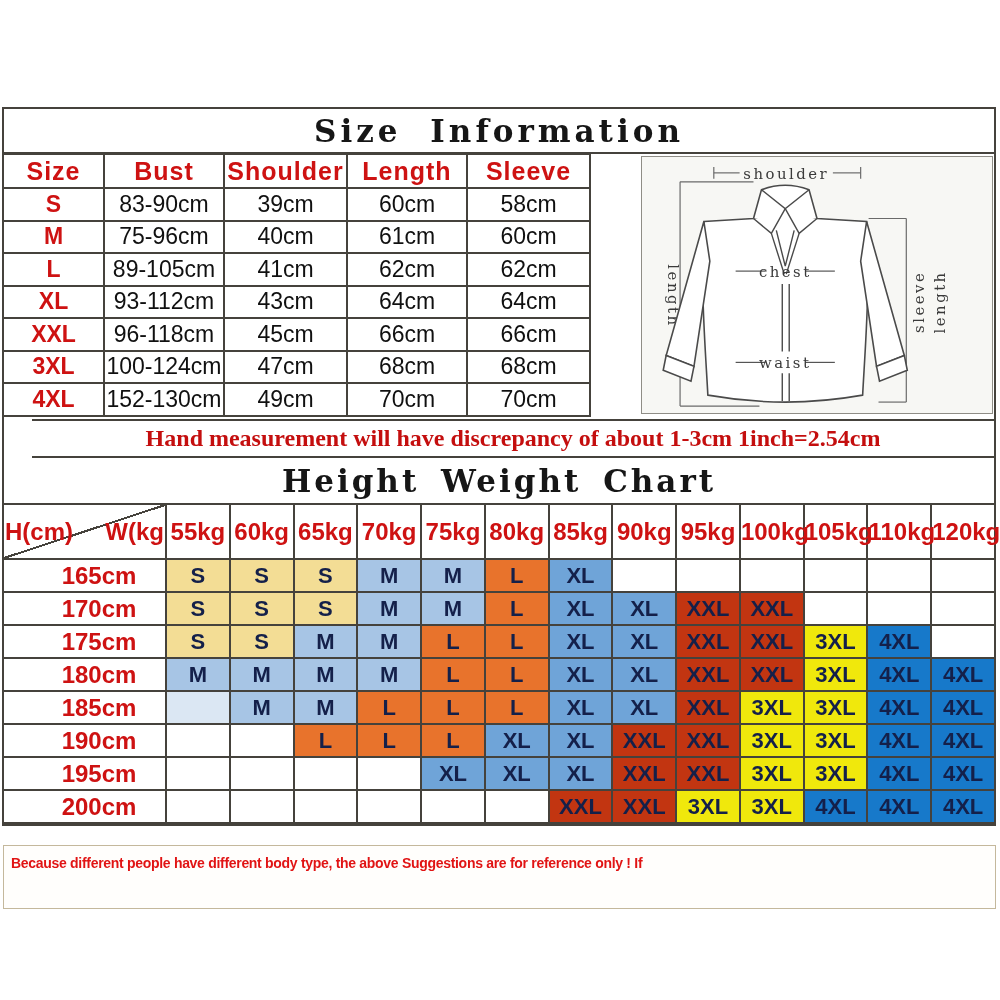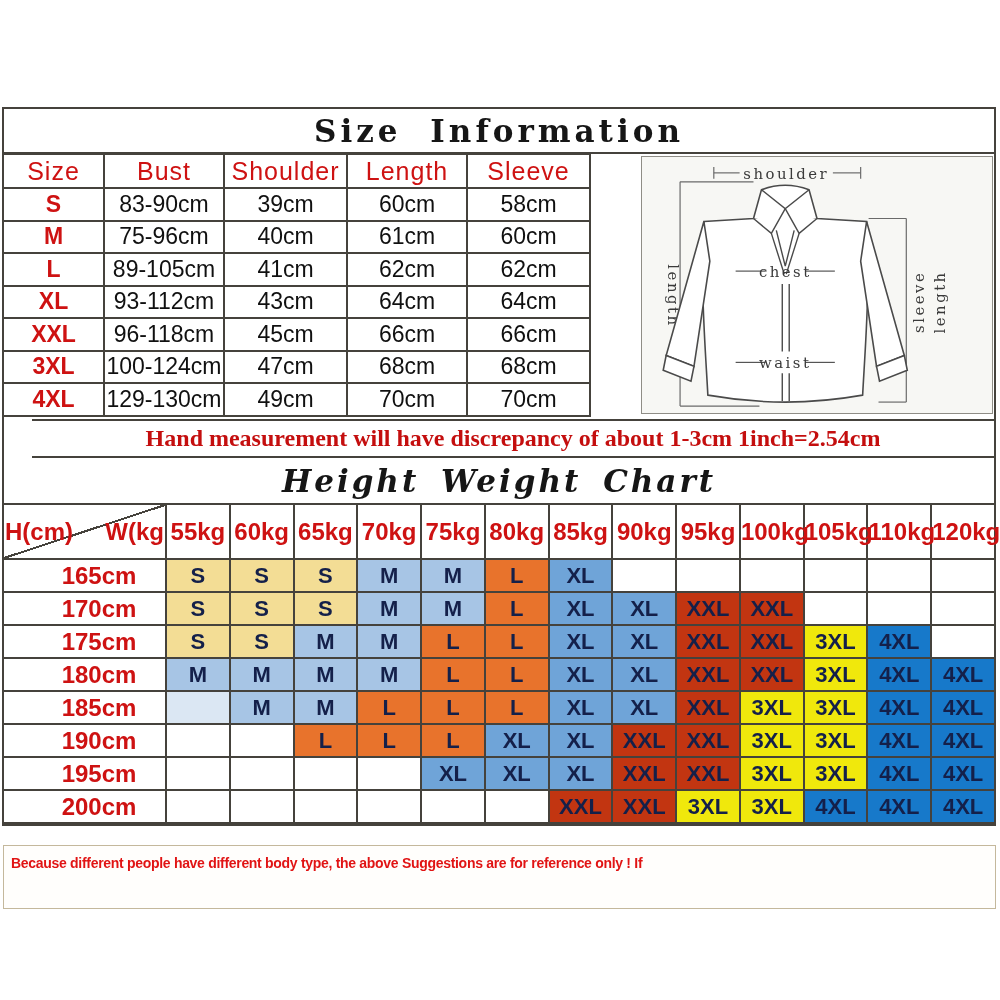--- a/index.html
+++ b/index.html
@@ -10,35 +10,35 @@
   
   .title-row{height:43px;border-bottom:2px solid var(--c-grid);
              display:flex;align-items:center;justify-content:center;}
   .main-title{font-family:"DejaVu Serif",serif;font-weight:600;font-size:31px;
               letter-spacing:4px;word-spacing:14px;color:#161616;}
   
   .top-section{position:relative;height:265px;}
   table.size{position:absolute;left:-2px;top:-1px;width:587px;border-collapse:collapse;table-layout:fixed;}
   table.size th,table.size td{border:2px solid var(--c-grid);text-align:center;
         padding:0;white-space:nowrap;overflow:hidden;}
-  table.size th{height:32px;color:var(--c-red_label);font-size:25px;font-weight:normal;letter-spacing:1px;}
+  table.size th{height:32px;color:var(--c-red_label);font-size:25px;font-weight:bold;letter-spacing:1px;}
   table.size td{height:30.5px;font-size:23px;color:#101010;}
   table.size td.rowhead{color:var(--c-red_label);font-weight:bold;font-size:23px;}
   .shirt-box{position:absolute;left:637px;top:2px;width:352px;height:258px;
              background:#f7f7f4;border:1px solid #8f8d86;box-sizing:border-box;}
   .shirt-box svg{display:block;width:100%;height:100%;}
   .diag-label{font-family:"DejaVu Serif",serif;font-size:15px;letter-spacing:2.5px;fill:#3a3a3a;}
   
   .note-row{box-sizing:border-box;height:39px;border-top:2px solid var(--c-grid);
             border-bottom:2px solid var(--c-grid);
             display:flex;align-items:center;justify-content:center;margin-left:28px;}
   .note-text{font-family:"Liberation Serif",serif;font-weight:bold;font-size:24px;
              color:var(--c-note_red);}
   
-  .hw-title-row{height:45px;display:flex;align-items:center;justify-content:center;font-style:italic;}
+  .hw-title-row{height:45px;display:flex;align-items:center;justify-content:center;}
   .hw-title{font-family:"DejaVu Serif",serif;font-weight:600;font-size:31px;
             letter-spacing:3px;word-spacing:8px;color:#161616;}
   table.hw{width:994px;margin-left:-2px;border-collapse:collapse;table-layout:fixed;}
   table.hw th,table.hw td{border:2px solid var(--c-grid);padding:0;text-align:center;white-space:nowrap;}
   table.hw thead th{height:53px;color:var(--c-red_label);font-size:24px;font-weight:bold;overflow:visible;}
   table.hw tbody th{color:var(--c-red_label);font-size:24px;font-weight:bold;padding-left:29px;}
   table.hw tbody td{height:31px;font-size:22px;font-weight:bold;color:var(--c-cell_text);}
   th.corner{position:relative;overflow:hidden;
      background:linear-gradient(to bottom right,rgba(0,0,0,0) calc(50% - 1px),
         var(--c-grid) calc(50% - 1px),var(--c-grid) calc(50% + 1px),rgba(0,0,0,0) calc(50% + 1px));}
@@ -116,21 +116,21 @@
             </tr>
             <tr>
               <td class="rowhead">3XL</td>
               <td>100-124cm</td>
               <td>47cm</td>
               <td>68cm</td>
               <td>68cm</td>
             </tr>
             <tr>
               <td class="rowhead">4XL</td>
-              <td>129-130cm</td>
+              <td>152-130cm</td>
               <td>49cm</td>
               <td>70cm</td>
               <td>70cm</td>
             </tr>
           </tbody>
       </table>
 
       <div class="shirt-box">
         <svg viewBox="0 0 352 258">
 

